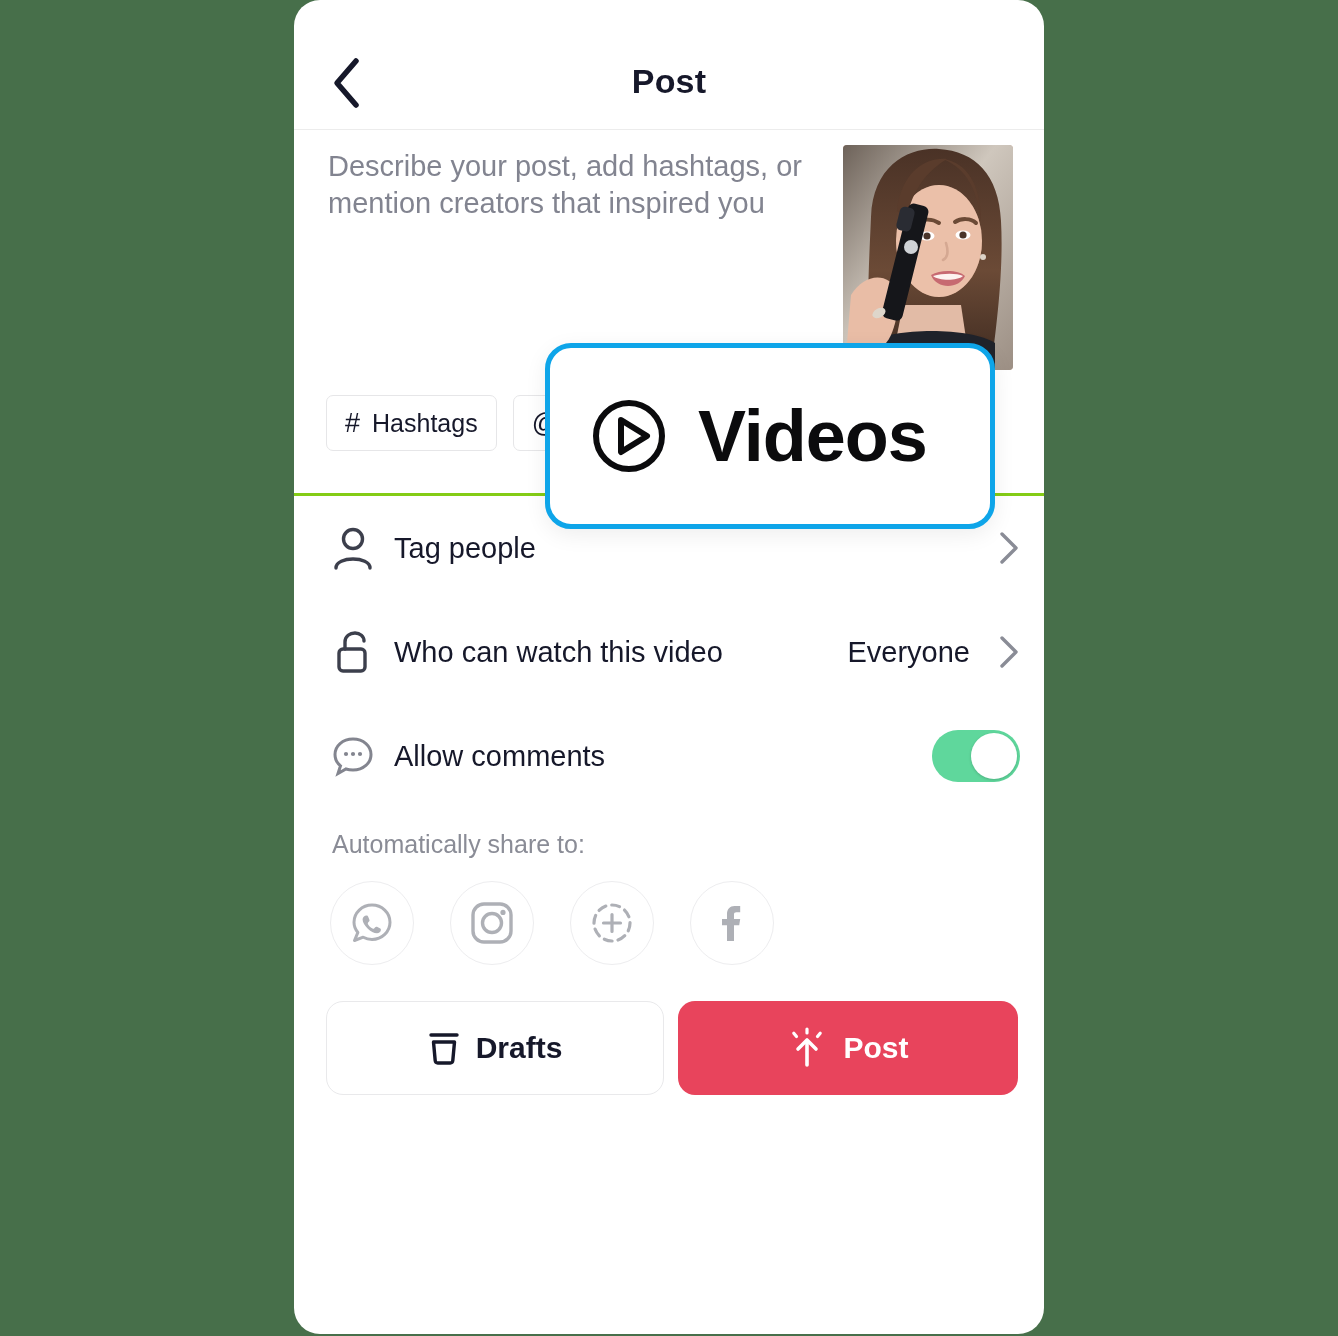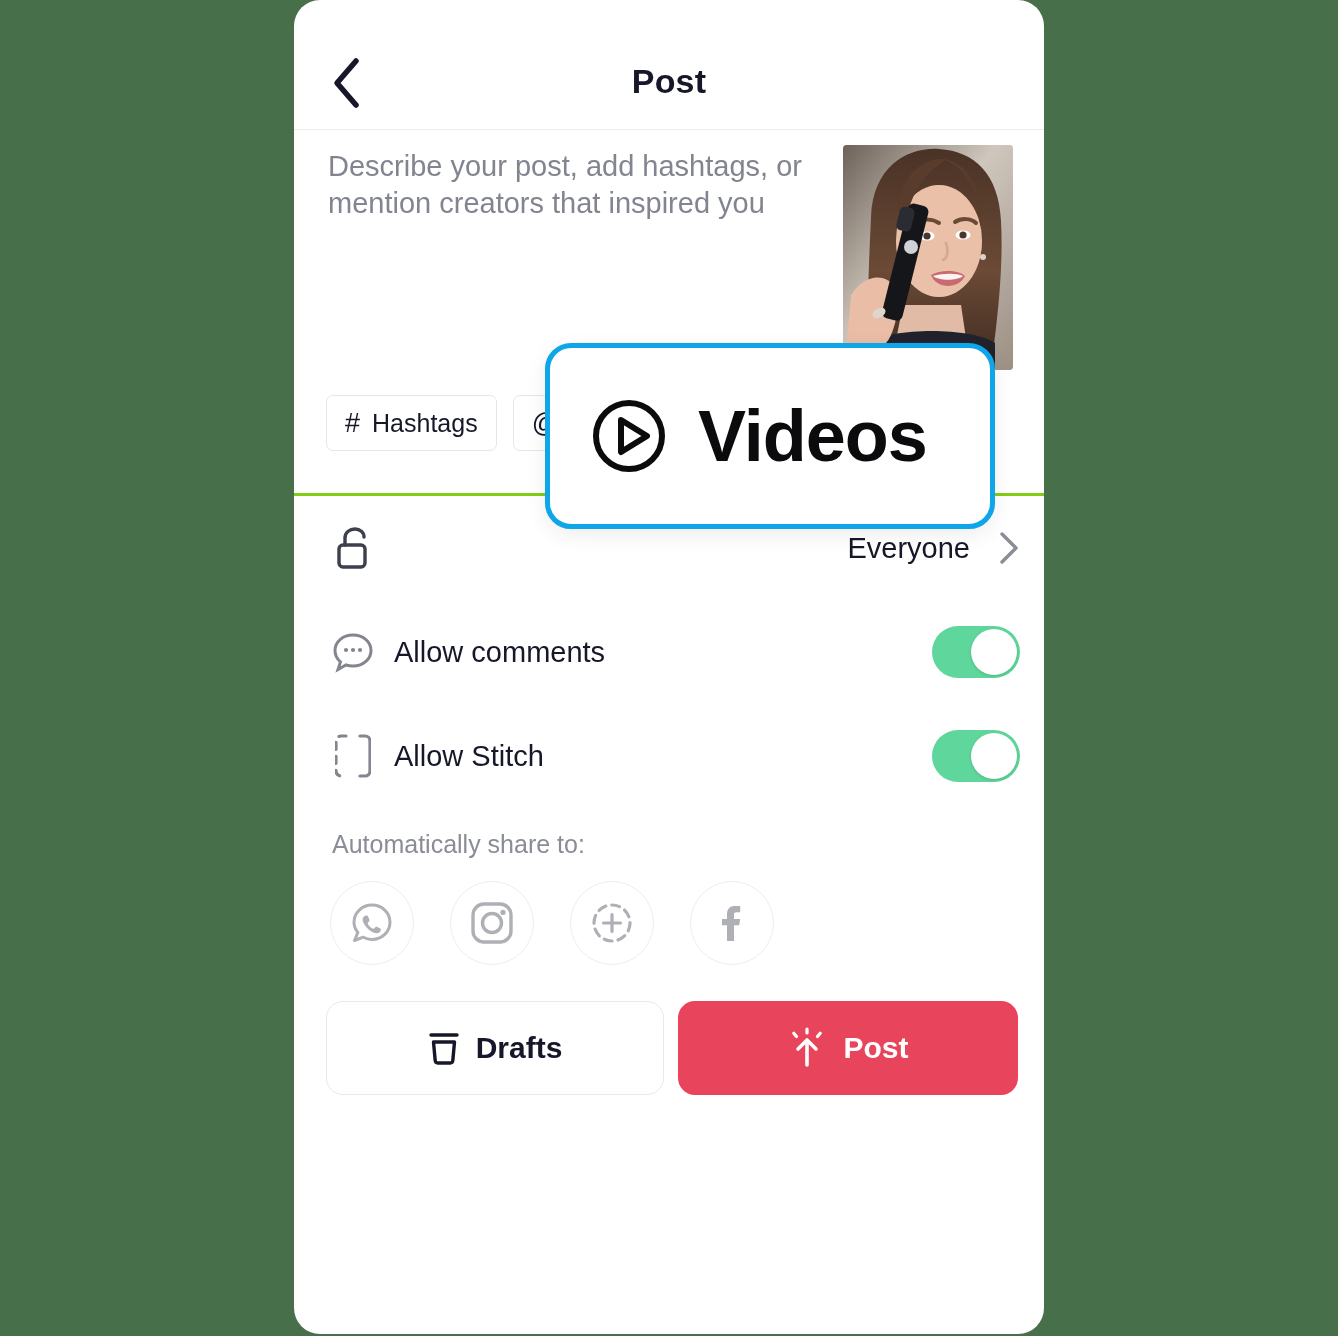--- a/index.html
+++ b/index.html
@@ -286,28 +286,42 @@
         </div>
         <div class="pill">
           <span class="glyph">@</span>
           <span></span>
         </div>
       </div>
     </div>
 
     <div class="settings">
 
+      <div class="row">
+        <span class="icon">
+          <svg width="42" height="44" viewBox="0 0 42 44" fill="none">
+            <circle cx="21" cy="13" r="9.5" stroke="#3c3f4c" stroke-width="3.4"></circle>
+            <path d="M4 42 C4 30 38 30 38 42" stroke="#3c3f4c" stroke-width="3.4" stroke-linecap="round"></path>
+          </svg>
+        </span>
+        <span class="label">Tag people</span>
+        <span class="spacer"></span>
+        <svg class="chev" viewBox="0 0 22 34" fill="none">
+          <path d="M4 3 L18 17 L4 31" stroke="#8a8c96" stroke-width="3.4" stroke-linecap="round" stroke-linejoin="round"></path>
+        </svg>
+      </div>
 
       <div class="row">
         <span class="icon">
           <svg width="40" height="46" viewBox="0 0 40 46" fill="none">
             <rect x="6" y="20" width="26" height="22" rx="4" stroke="#3c3f4c" stroke-width="3.4"></rect>
             <path d="M12 20 V13 C12 7 17 4 22 4 C27 4 31 7.5 31 12" stroke="#3c3f4c" stroke-width="3.4" stroke-linecap="round" fill="none"></path>
           </svg>
         </span>
+        <span class="label">Who can watch this video</span>
         <span class="spacer"></span>
         <span class="value">Everyone</span>
         <svg class="chev" viewBox="0 0 22 34" fill="none">
           <path d="M4 3 L18 17 L4 31" stroke="#8a8c96" stroke-width="3.4" stroke-linecap="round" stroke-linejoin="round"></path>
         </svg>
       </div>
 
       <div class="row">
         <span class="icon">
           <svg width="44" height="44" viewBox="0 0 44 44" fill="none">
@@ -318,33 +332,20 @@
           </svg>
         </span>
         <span class="label">Allow comments</span>
         <span class="spacer"></span>
         <span class="toggle" style="background: rgb(95, 215, 156);">
           <span class="knob"></span>
         </span>
       </div>
 
 
-      <div class="row">
-        <span class="icon">
-          <svg width="36" height="46" viewBox="0 0 36 46" fill="none">
-            <path d="M25 3 H30 C32.8 3 35 5.2 35 8 V38 C35 40.8 32.8 43 30 43 H25" stroke="#83858f" stroke-width="3.2" stroke-linecap="round" fill="none"></path>
-            <path d="M11 3 H6 C3.2 3 1 5.2 1 8 V38 C1 40.8 3.2 43 6 43 H11" stroke="#83858f" stroke-width="3.2" stroke-linecap="round" fill="none" stroke-dasharray="7 7"></path>
-          </svg>
-        </span>
-        <span class="label">Allow Stitch</span>
-        <span class="spacer"></span>
-        <span class="toggle" style="background: rgb(95, 215, 156);">
-          <span class="knob"></span>
-        </span>
-      </div>
 
       <div class="share-label">Automatically share to:</div>
       <div class="share-row">
 
         <div class="share-btn">
           <svg width="48" height="48" viewBox="0 0 48 48" fill="none">
             <path d="M24 6 C34 6 42 13.8 42 23.2 C42 32.6 34 40.4 24 40.4 C20.8 40.4 17.8 39.6 15.2 38.2 L6.5 41.5 L9.9 33.4 C7.4 30.5 6 27 6 23.2 C6 13.8 14 6 24 6 Z" stroke="#aeb0b6" stroke-width="3" stroke-linejoin="round"></path>
             <path d="M18.6 16.5 C19.4 16.5 19.8 16.7 20.2 17.8 L21.4 20.7 C21.7 21.5 21.5 22 21 22.6 L20.1 23.6 C19.7 24.1 19.7 24.6 20 25.2 C20.9 27 22.6 28.7 24.6 29.6 C25.2 29.9 25.7 29.8 26.1 29.4 L27.2 28.2 C27.8 27.6 28.3 27.5 29 27.8 L31.8 29.2 C32.7 29.6 32.9 30.1 32.9 30.8 C32.9 32.8 31 34.2 29 34.2 C23.2 34.2 14.6 26 14.6 20.4 C14.6 18.4 16.3 16.5 18.6 16.5 Z" fill="#aeb0b6"></path>
           </svg>
         </div>

